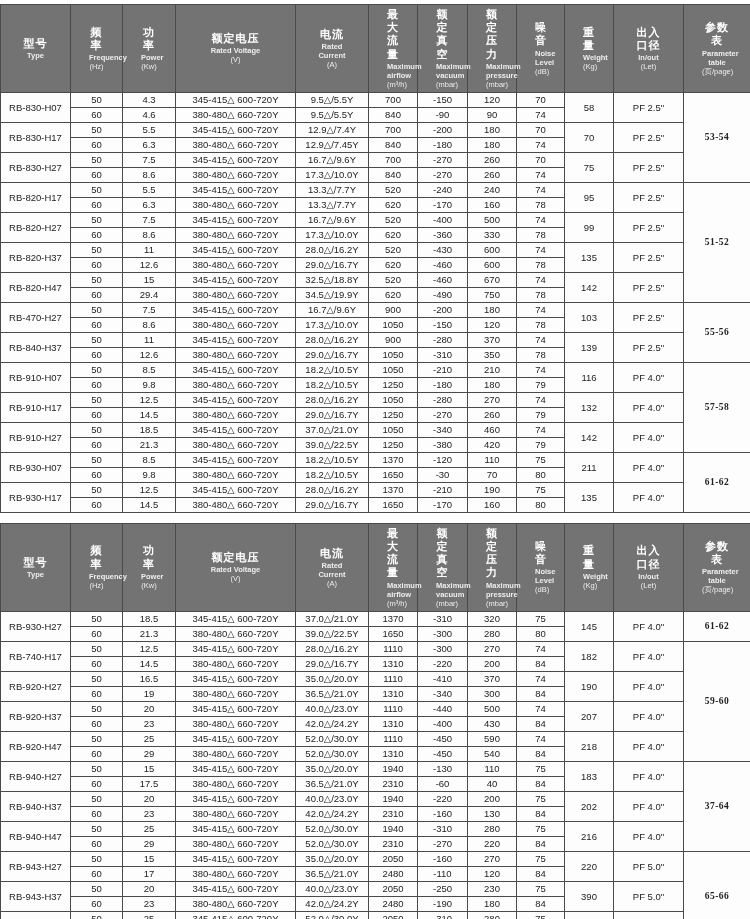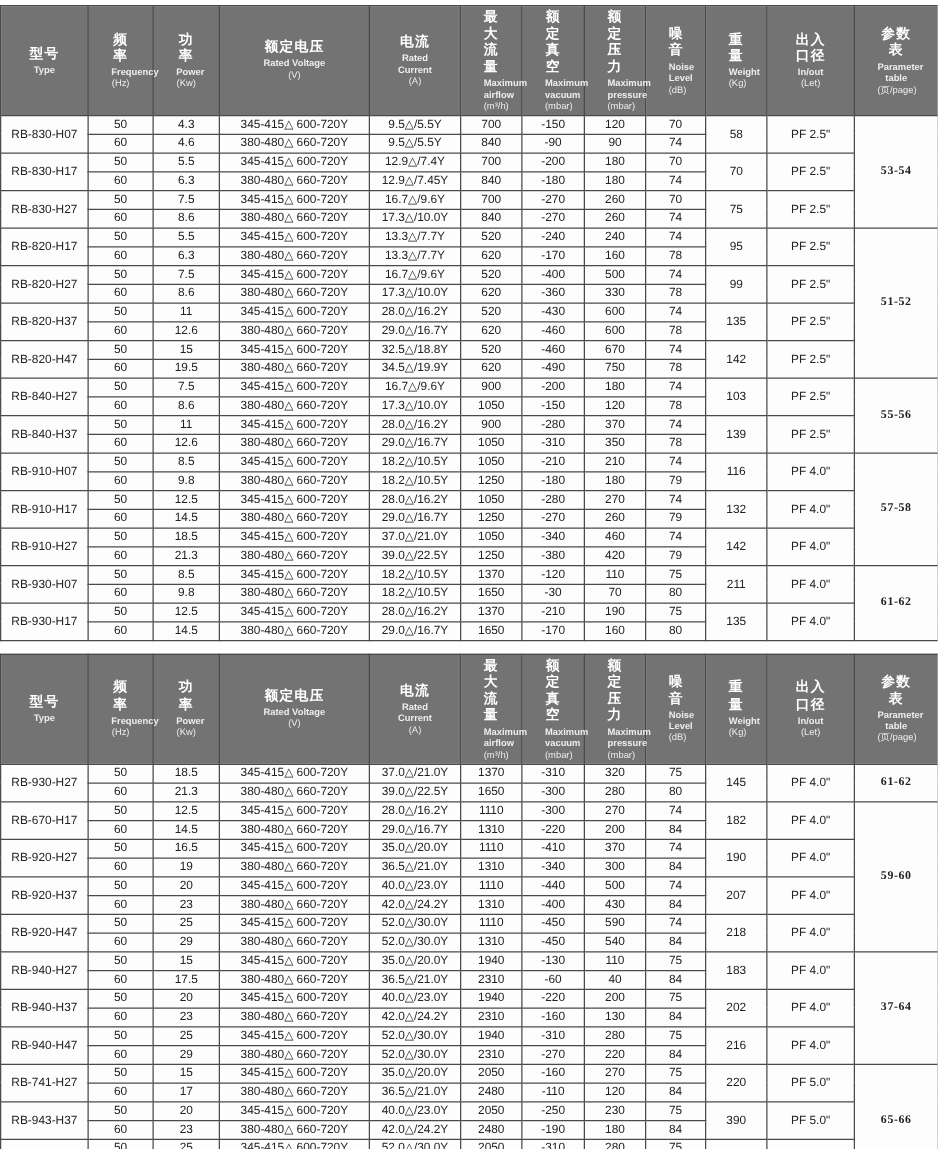--- a/index.html
+++ b/index.html
@@ -256,30 +256,30 @@
           <td class="sub shaded num">32.5△/18.8Y</td>
           <td class="sub shaded num">520</td>
           <td class="sub shaded num">-460</td>
           <td class="sub shaded num">670</td>
           <td class="sub shaded num">74</td>
           <td class="wt shaded" rowspan="2">142</td>
           <td class="inout shaded" rowspan="2">PF 2.5"</td>
         </tr>
         <tr>
           <td class="shaded num">60</td>
-          <td class="shaded num">19.5</td>
+          <td class="shaded num">29.4</td>
           <td class="shaded volt">380-480△ 660-720Y</td>
           <td class="shaded num">34.5△/19.9Y</td>
           <td class="shaded num">620</td>
           <td class="shaded num">-490</td>
           <td class="shaded num">750</td>
           <td class="shaded num">78</td>
         </tr>
         <tr>
-          <td class="model" rowspan="2">RB-840-H27</td>
+          <td class="model" rowspan="2">RB-470-H27</td>
           <td class="sub num">50</td>
           <td class="sub num">7.5</td>
           <td class="sub volt">345-415△ 600-720Y</td>
           <td class="sub num">16.7△/9.6Y</td>
           <td class="sub num">900</td>
           <td class="sub num">-200</td>
           <td class="sub num">180</td>
           <td class="sub num">74</td>
           <td class="wt" rowspan="2">103</td>
           <td class="inout" rowspan="2">PF 2.5"</td>
@@ -535,21 +535,21 @@
           <td class="num">60</td>
           <td class="num">21.3</td>
           <td class="volt">380-480△ 660-720Y</td>
           <td class="num">39.0△/22.5Y</td>
           <td class="num">1650</td>
           <td class="num">-300</td>
           <td class="num">280</td>
           <td class="num">80</td>
         </tr>
         <tr>
-          <td class="model shaded" rowspan="2">RB-670-H17</td>
+          <td class="model shaded" rowspan="2">RB-740-H17</td>
           <td class="sub shaded num">50</td>
           <td class="sub shaded num">12.5</td>
           <td class="sub shaded volt">345-415△ 600-720Y</td>
           <td class="sub shaded num">28.0△/16.2Y</td>
           <td class="sub shaded num">1110</td>
           <td class="sub shaded num">-300</td>
           <td class="sub shaded num">270</td>
           <td class="sub shaded num">74</td>
           <td class="wt shaded" rowspan="2">182</td>
           <td class="inout shaded" rowspan="2">PF 4.0"</td>
@@ -698,21 +698,21 @@
           <td class="num">60</td>
           <td class="num">29</td>
           <td class="volt">380-480△ 660-720Y</td>
           <td class="num">52.0△/30.0Y</td>
           <td class="num">2310</td>
           <td class="num">-270</td>
           <td class="num">220</td>
           <td class="num">84</td>
         </tr>
         <tr>
-          <td class="model shaded" rowspan="2">RB-741-H27</td>
+          <td class="model shaded" rowspan="2">RB-943-H27</td>
           <td class="sub shaded num">50</td>
           <td class="sub shaded num">15</td>
           <td class="sub shaded volt">345-415△ 600-720Y</td>
           <td class="sub shaded num">35.0△/20.0Y</td>
           <td class="sub shaded num">2050</td>
           <td class="sub shaded num">-160</td>
           <td class="sub shaded num">270</td>
           <td class="sub shaded num">75</td>
           <td class="wt shaded" rowspan="2">220</td>
           <td class="inout shaded" rowspan="2">PF 5.0"</td>

